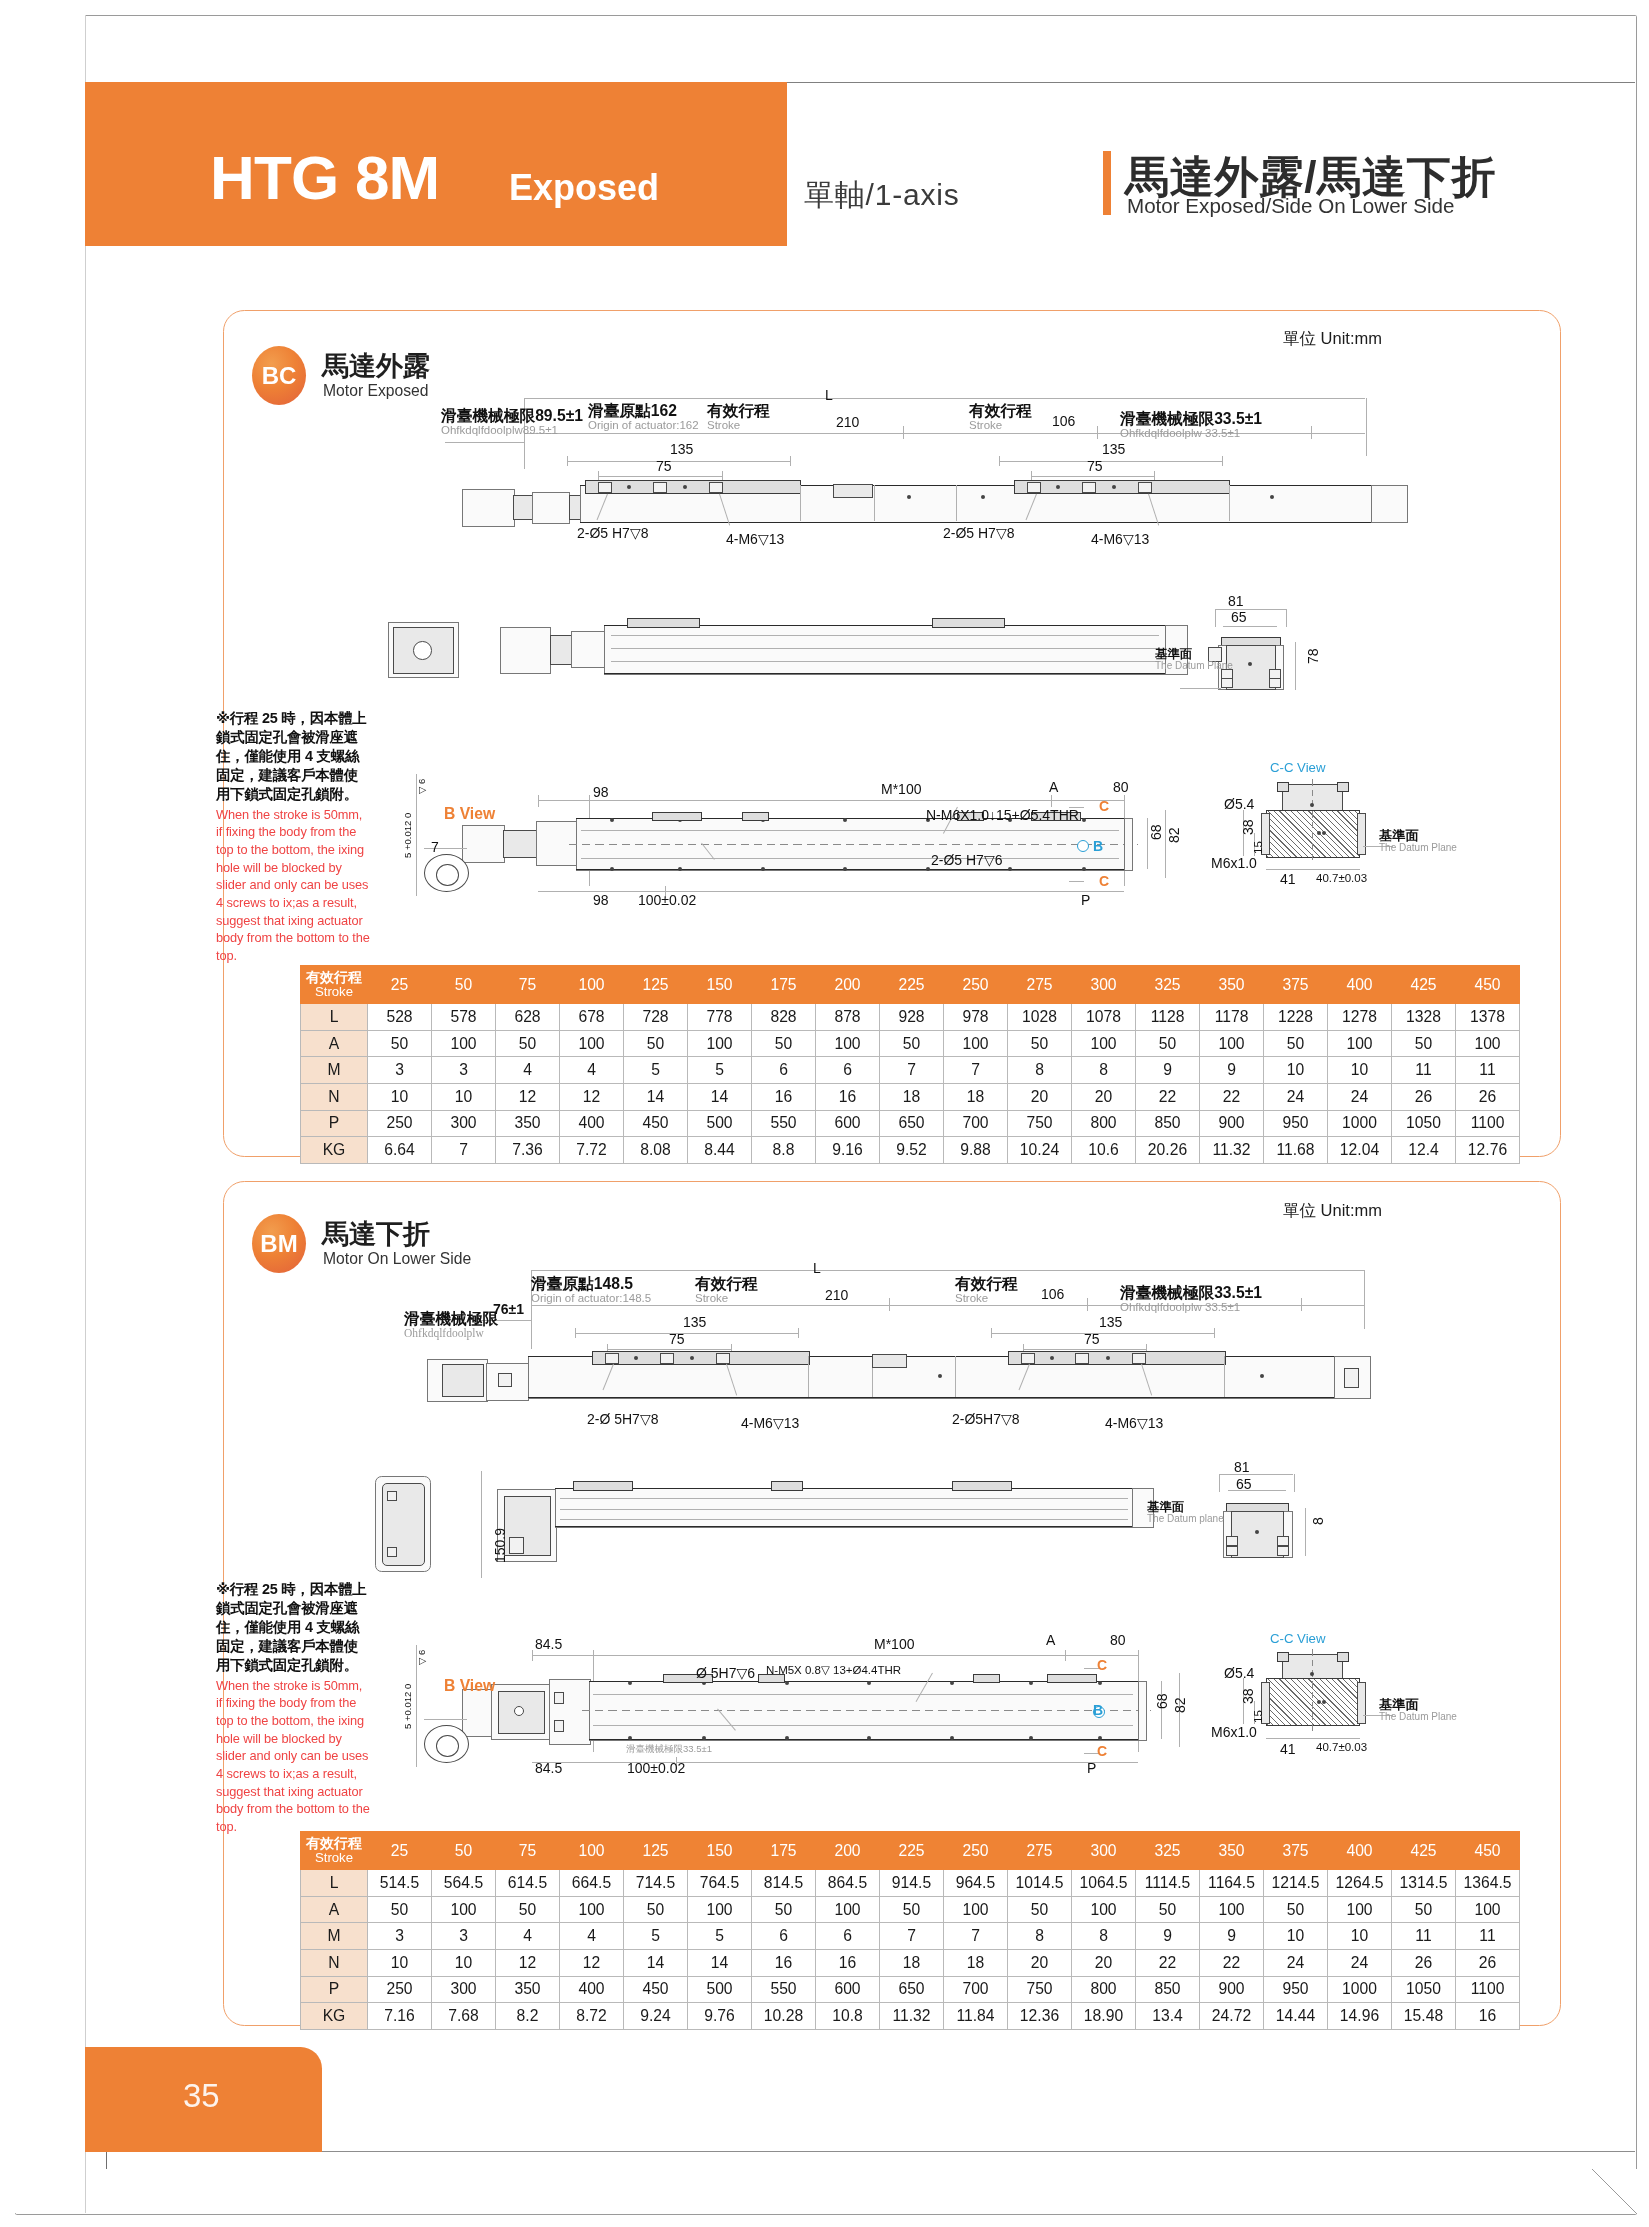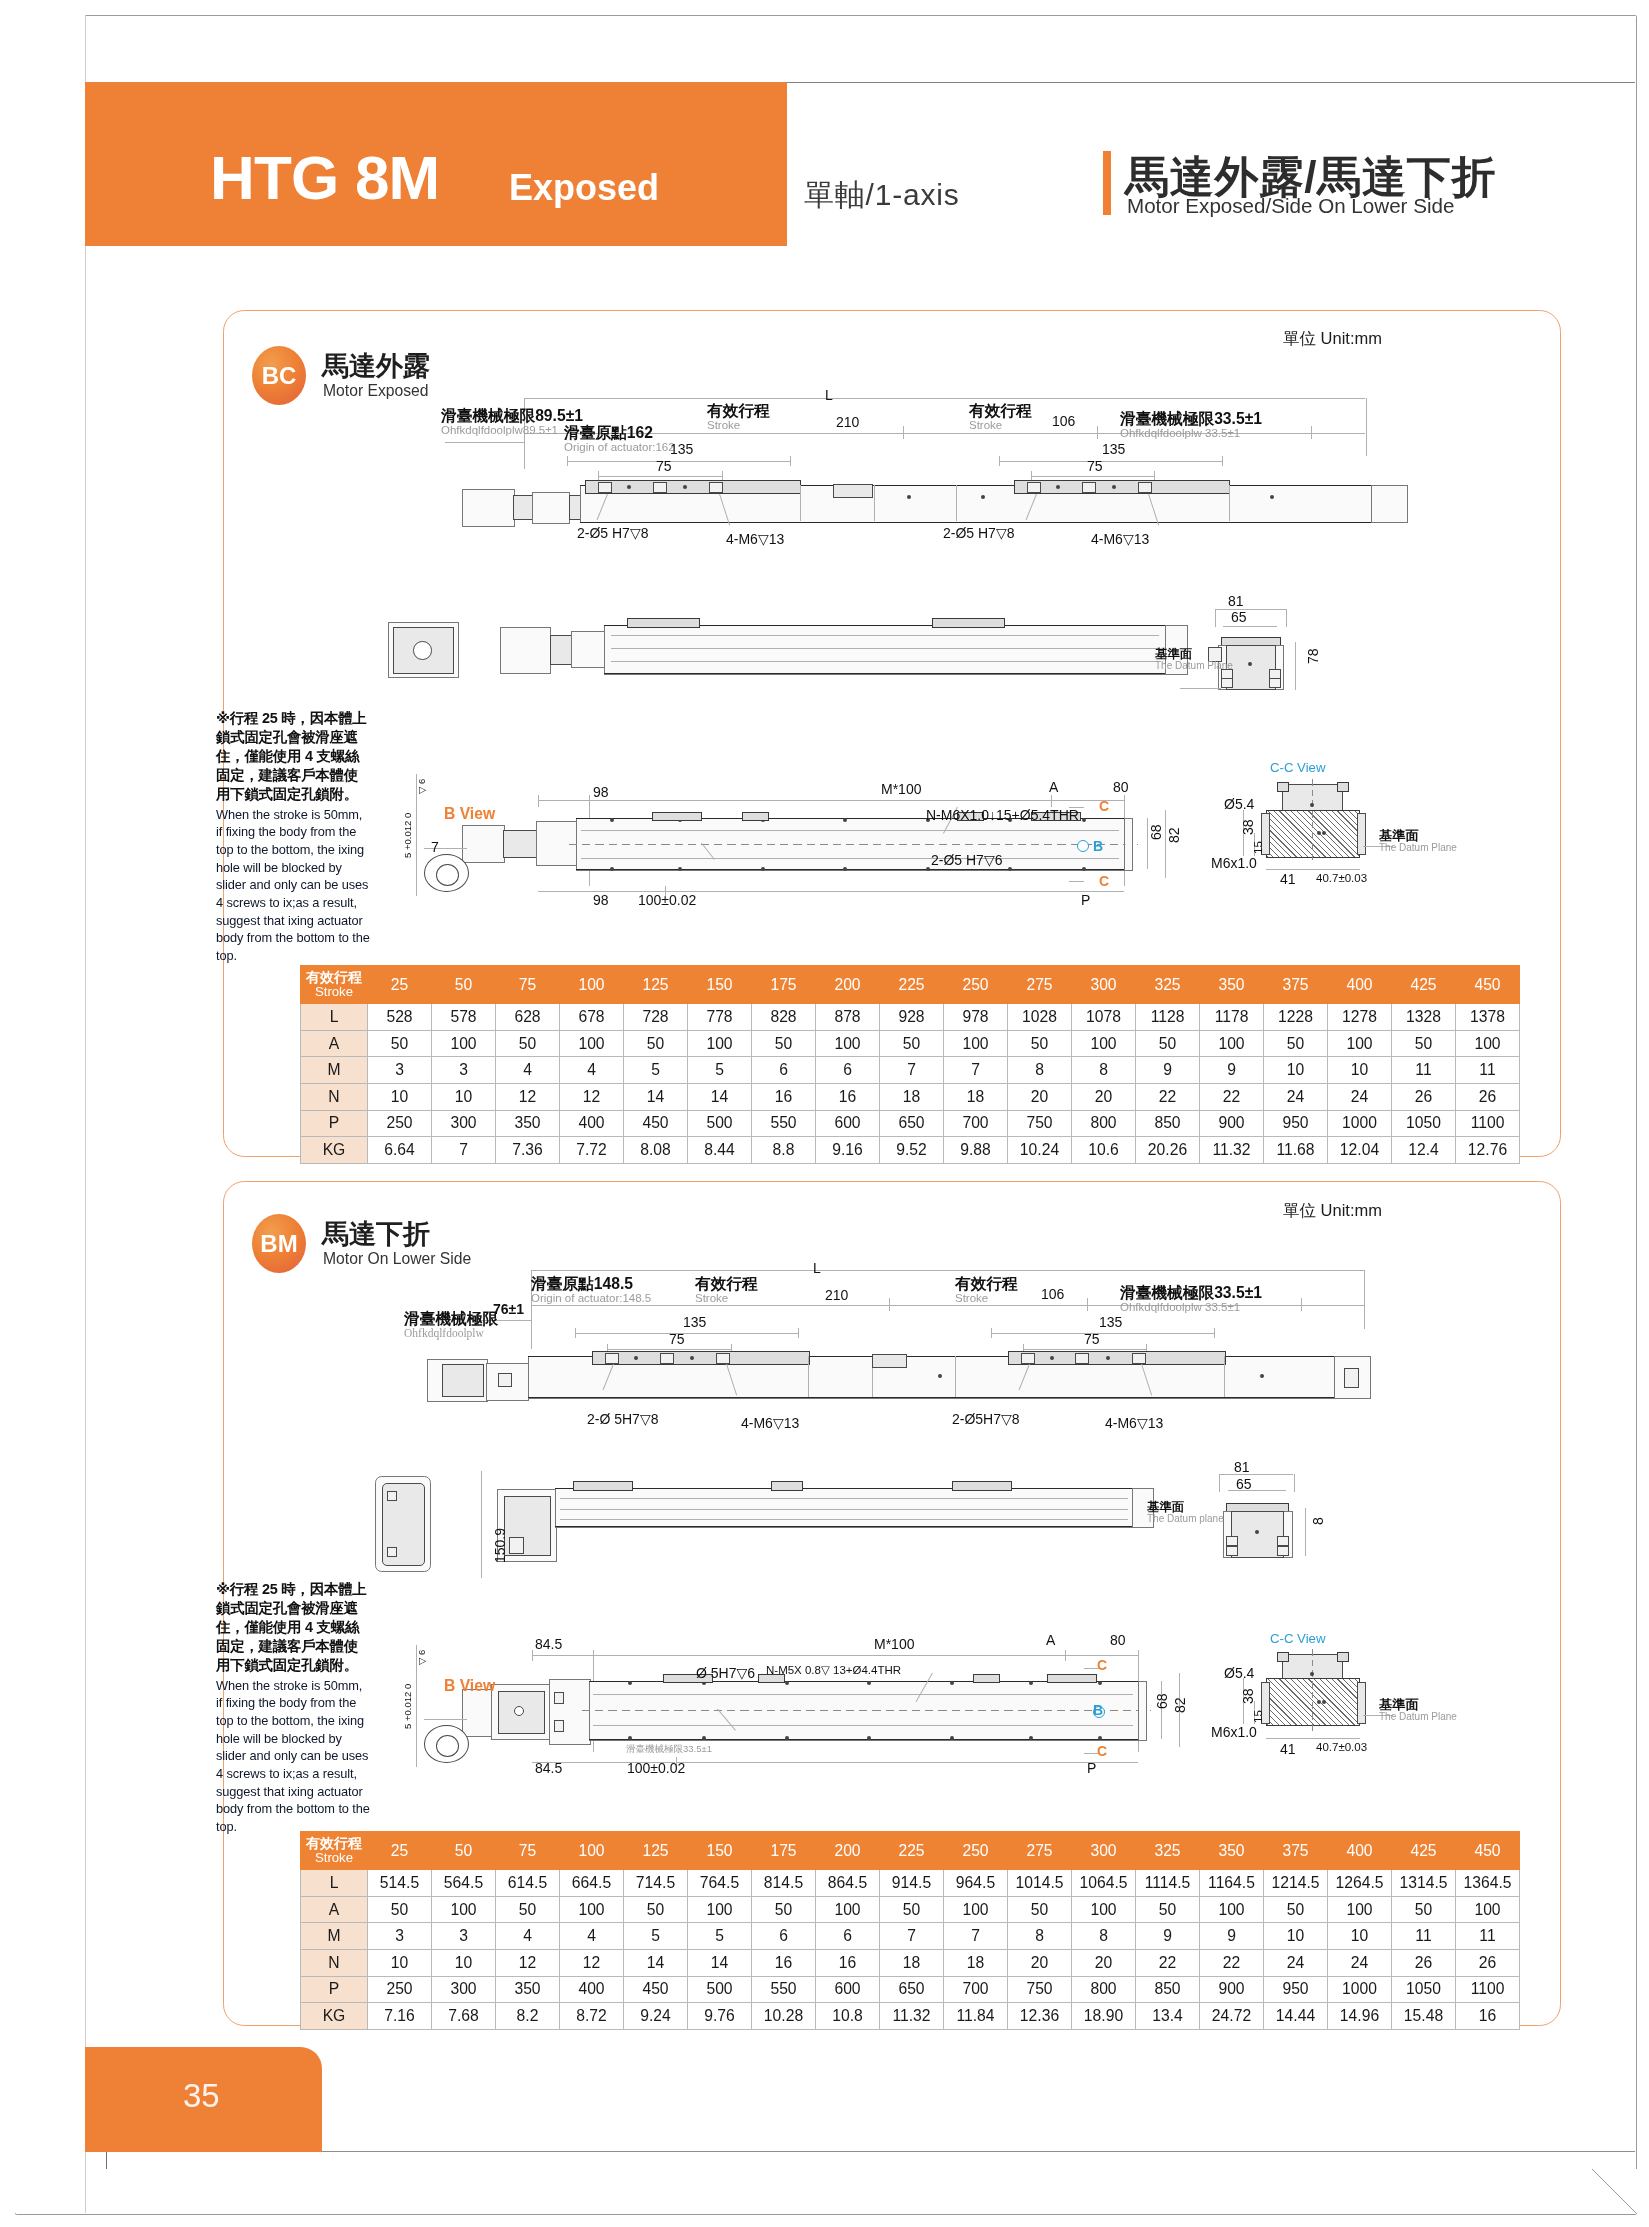--- a/index.html
+++ b/index.html
@@ -90,21 +90,21 @@
   }
   .sec-cn{position:absolute;font-size:27px;font-weight:600;color:#1f1f1f;white-space:nowrap;}
   .sec-en{position:absolute;font-size:15.7px;color:#333;white-space:nowrap;}
 
   
   .note{position:absolute;width:154px;}
   .note .cn{
     font-size:14.4px;font-weight:bold;color:#111;line-height:1.32;letter-spacing:-0.2px;
   }
   .note .en{
-    font-size:12.8px;color:#0f172a;line-height:1.38;margin-top:1.6px;letter-spacing:-0.1px;
+    font-size:12.8px;color:#ef4444;line-height:1.38;margin-top:1.6px;letter-spacing:-0.1px;
   }
 
   
   .dwg{position:absolute;}
   .dim{position:absolute;font-size:14px;color:#111;white-space:nowrap;line-height:1;}
   .dim.sm{font-size:11.5px;}
   .dim.xs{font-size:9.5px;}
   .dim.b{font-weight:bold;}
   .dim.gray{color:#9b9b9b;}
   .dim.blue{color:#2a9fd6;}
@@ -260,21 +260,21 @@
     <div class="ln light" style="left:162px;top:106px;width:0.8px;height:28px;transform:rotate(22deg);transform-origin:top;"></div>
     <div class="ln light" style="left:274px;top:106px;width:0.8px;height:33px;transform:rotate(-18deg);transform-origin:top;"></div>
     <div class="ln light" style="left:591px;top:106px;width:0.8px;height:28px;transform:rotate(22deg);transform-origin:top;"></div>
     <div class="ln light" style="left:703px;top:106px;width:0.8px;height:33px;transform:rotate(-18deg);transform-origin:top;"></div>
   </div>
 
   <div class="cn-lbl" style="left:441px;top:408px;">
     <span>滑臺機械極限89.5±1</span>
     <span class="sub">Ohfkdqlfdoolplw89.5±1</span>
   </div>
-  <div class="cn-lbl" style="left:564px;top:403px;margin-top:22px;">
+  <div class="cn-lbl" style="left:588px;top:403px;">
     <span>滑臺原點162</span>
     <span class="sub">Origin of actuator:162</span>
   </div>
   <div class="cn-lbl" style="left:707px;top:403px;">
     <span>有效行程</span>
     <span class="sub">Stroke</span>
   </div>
   <div class="cn-lbl" style="left:969px;top:403px;">
     <span>有效行程</span>
     <span class="sub">Stroke</span>

